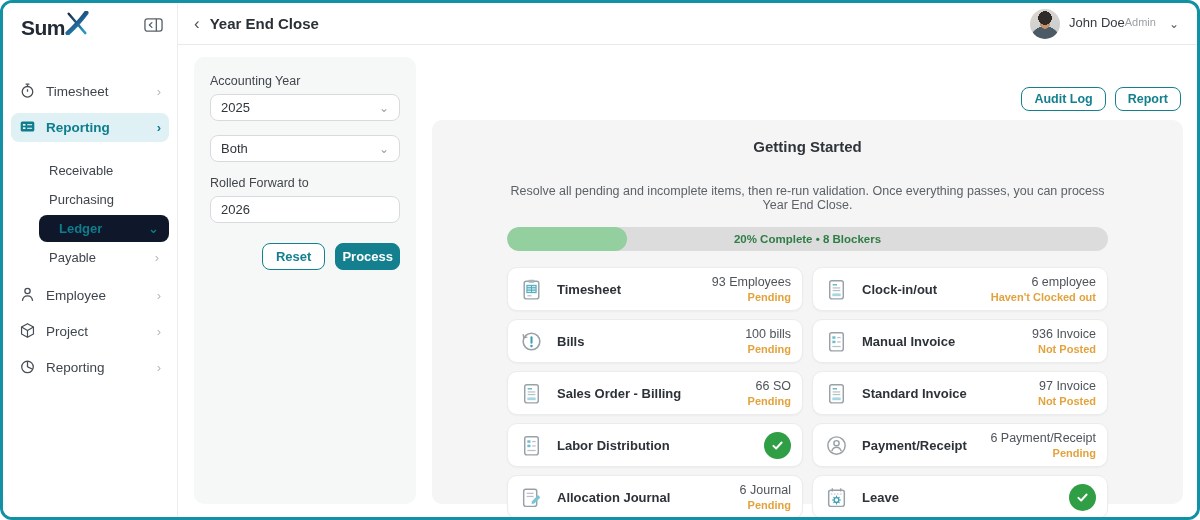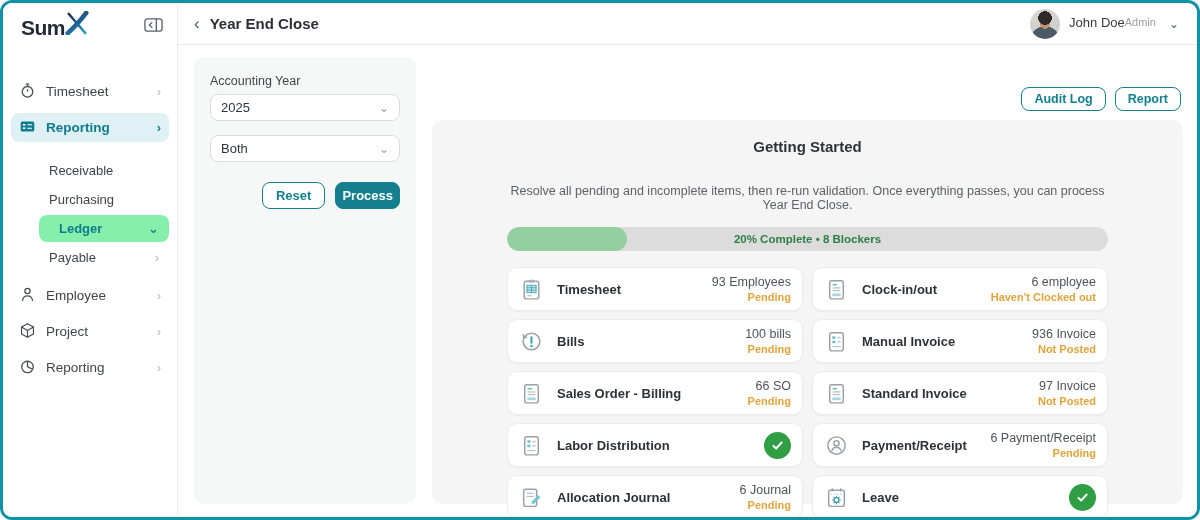--- a/index.html
+++ b/index.html
@@ -42,21 +42,21 @@
   }
   .nav-item .chev { margin-left: auto; color: #b4babf; font-size: 13px; line-height: 1; }
   .nav-item.active { background: #dff1f4; color: #0e7d8d; font-weight: 600; }
   .nav-item.active .chev { color: #0e7d8d; }
   .nav-sub {
     display: flex; align-items: center;
     height: 27px; margin: 0 0 2px 28px; padding: 0 10px;
     border-radius: 8px; font-size: 13px; color: #3e454c; cursor: pointer;
   }
   .nav-sub .chev { margin-left: auto; color: #b4babf; font-size: 13px; }
-  .nav-sub.active { background: #86efac; color: #0e7d8d; font-weight: 600; padding-left: 20px; }
+  .nav-sub.active { background: #0f172a; color: #0e7d8d; font-weight: 600; padding-left: 20px; }
   .nav-sub.active .chev { color: #0e7d8d; }
   .nav-gap { height: 8px; }
   
   .main { flex: 1; display: flex; flex-direction: column; min-width: 0; }
   .header {
     height: 42px; flex: 0 0 42px;
     border-bottom: 1px solid #e9e9e9;
     display: flex; align-items: center;
     padding: 0 18px 0 16px;
   }
@@ -277,20 +277,24 @@
             <span>2025</span>
             <span class="sel-chev">⌄</span>
           </div>
         </div>
         <div class="field">
           <div class="select">
             <span>Both</span>
             <span class="sel-chev">⌄</span>
           </div>
         </div>
+        <div class="field">
+          <div class="field-label">Rolled Forward to</div>
+          <input class="text-input" value="2026" style="">
+        </div>
         <div class="form-actions">
           <button class="btn-outline">Reset</button>
           <button class="btn-solid">Process</button>
         </div>
       </div>
 
       <div class="right-area">
         <div class="top-actions">
           <button class="btn-chip">Audit Log</button>
           <button class="btn-chip">Report</button>

